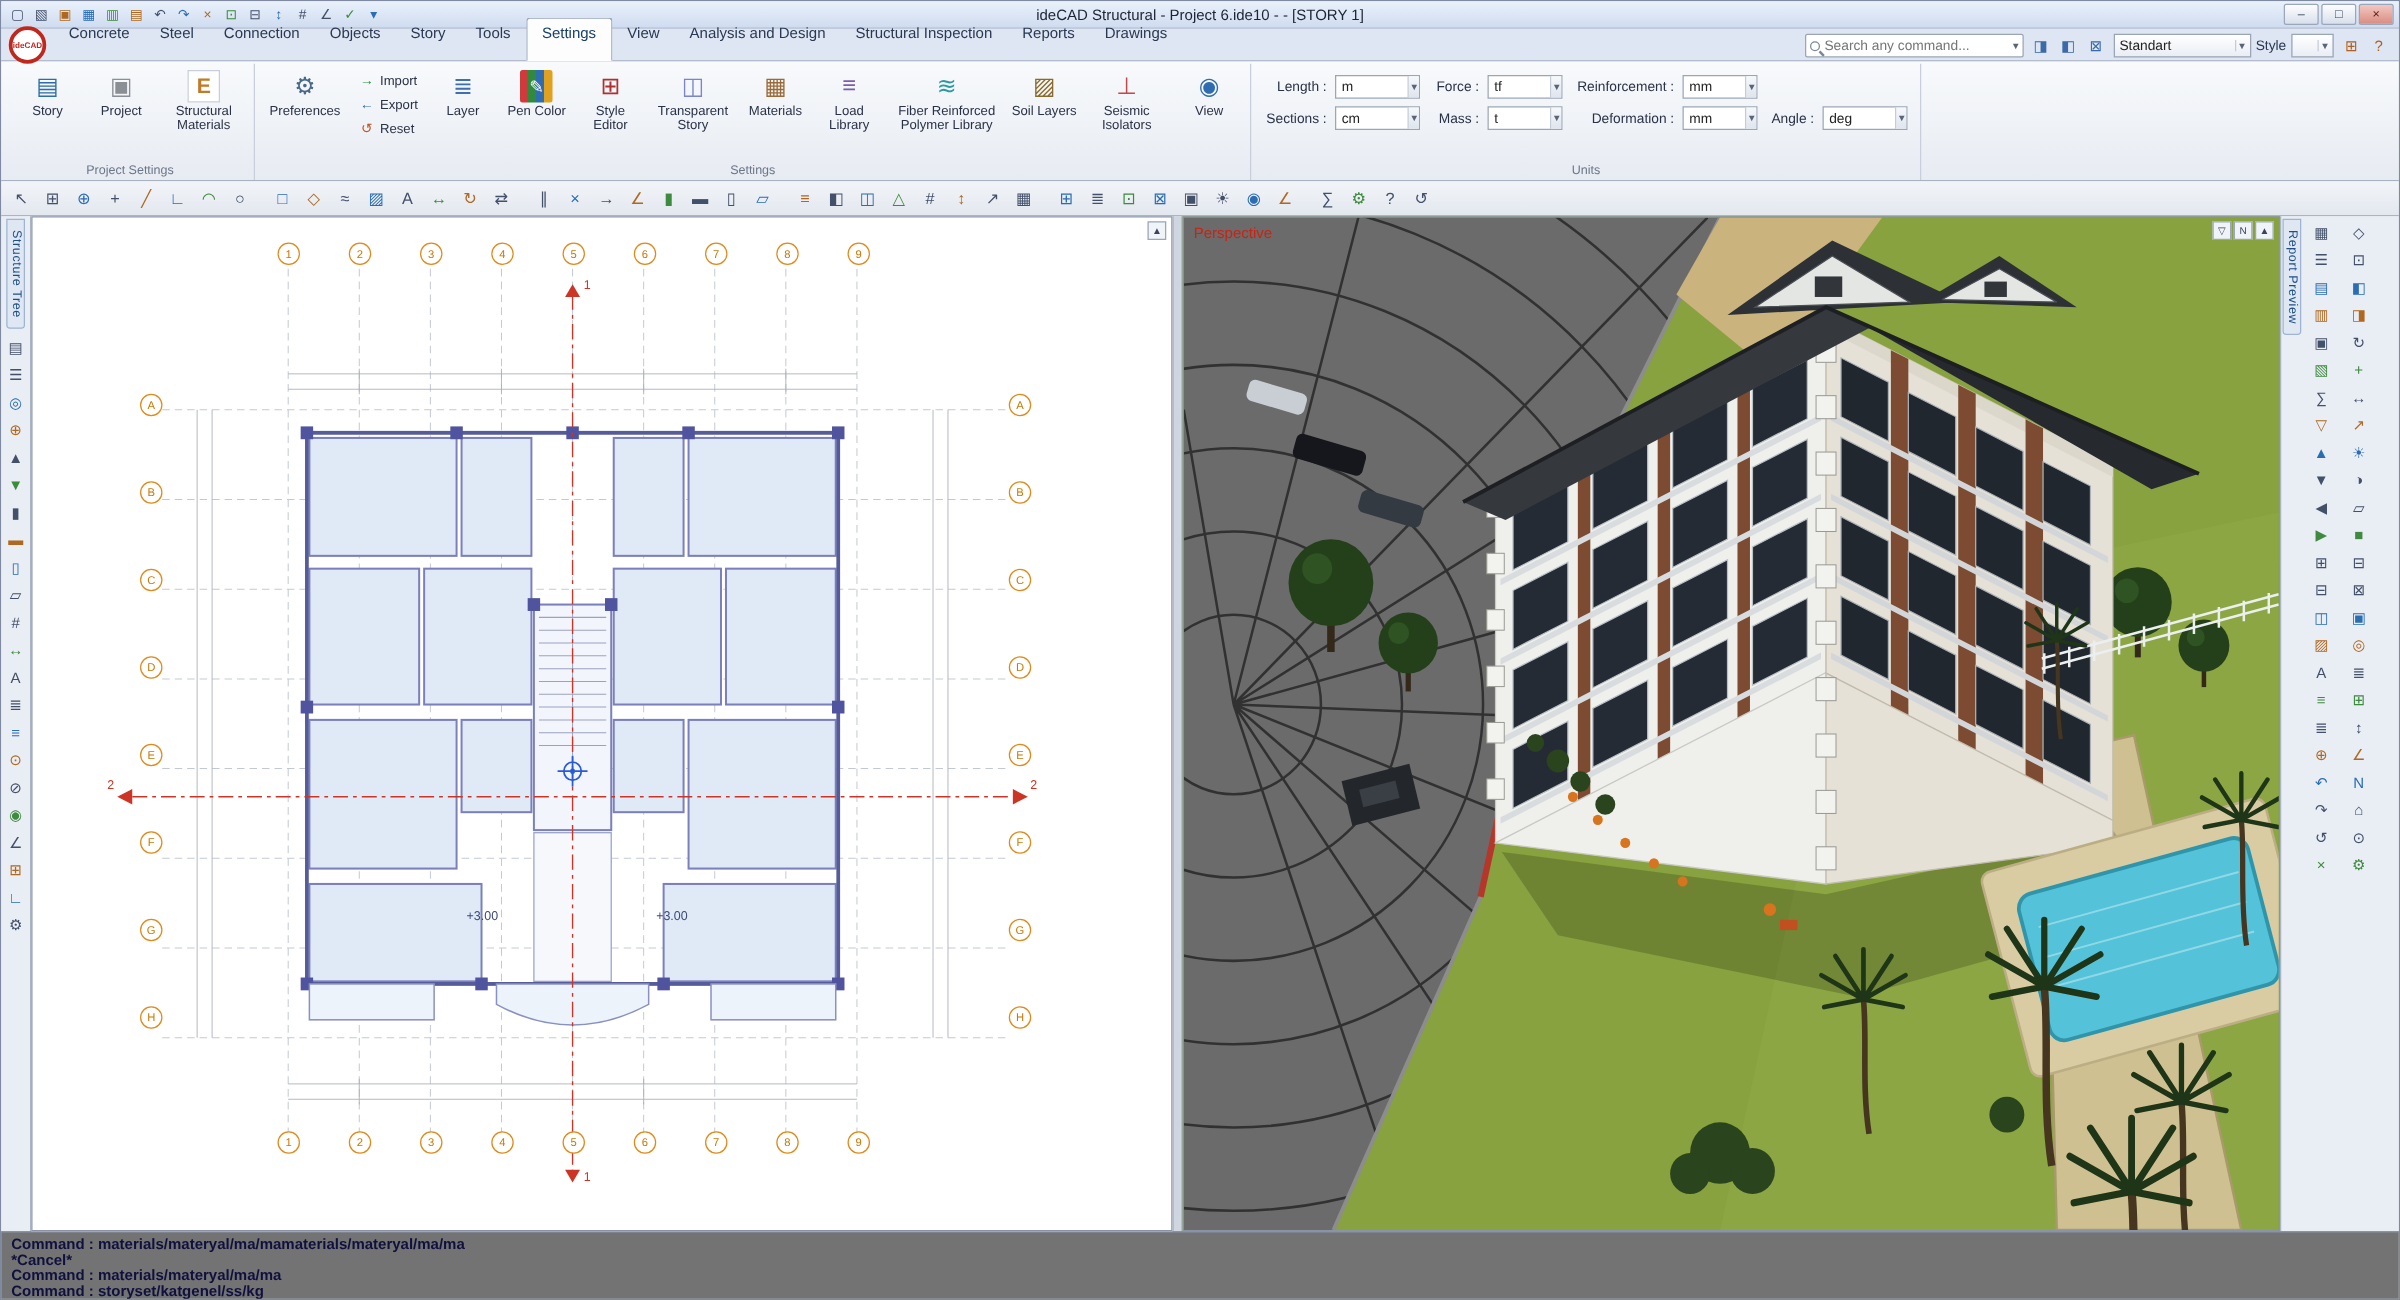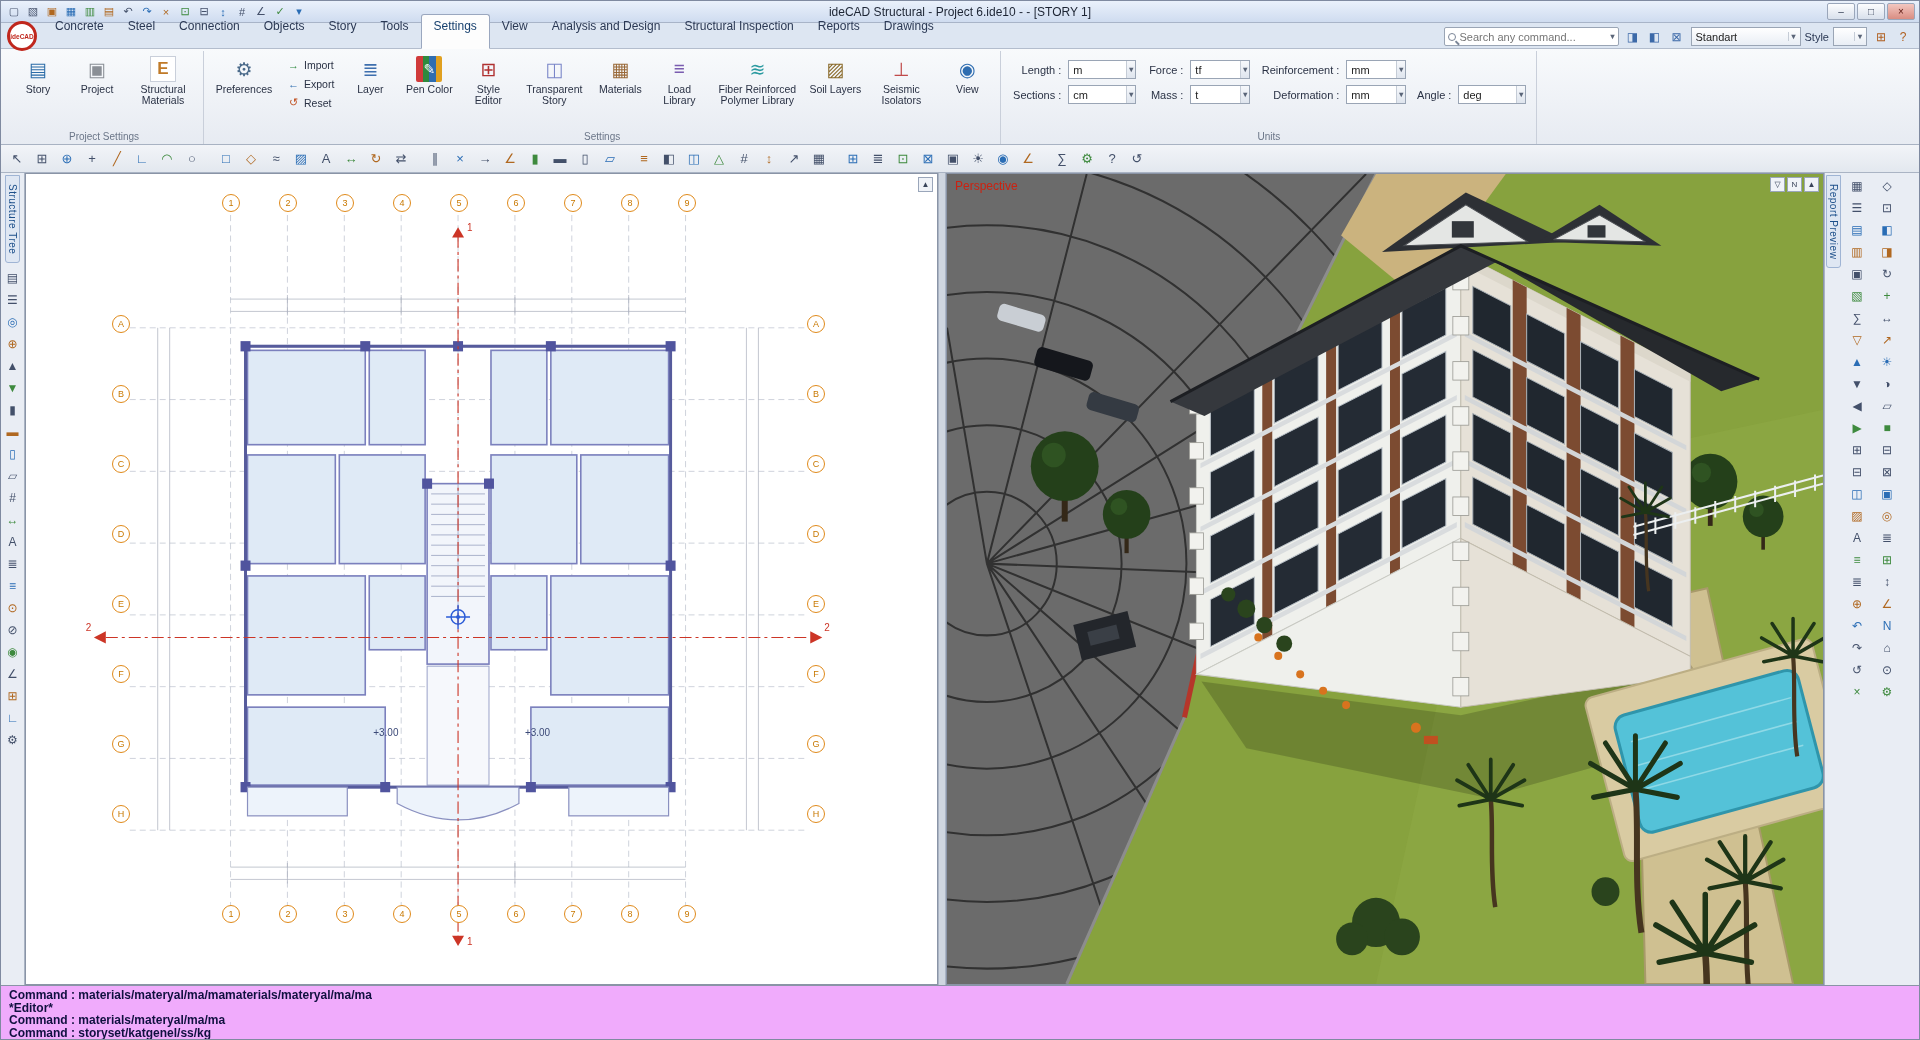--- a/index.html
+++ b/index.html
@@ -99,21 +99,21 @@
   .persp-label { position:absolute; top:5px; left:8px; font-size:12px; color:#cc2211; z-index:5; }
   .axis-row { position:absolute; display:flex; justify-content:space-between; z-index:4; }
   .axis-col { position:absolute; display:flex; flex-direction:column; justify-content:space-between; z-index:4; }
   .axis-circle { width:18px; height:18px; border:1.3px solid #e08a1a; border-radius:50%; background:#fff; color:#c87800; font-size:9px; display:flex; align-items:center; justify-content:center; }
   .axis-circle i { font-style:normal; }
   .right-rail-wrap { width:95px; flex:0 0 95px; display:flex; background:#e9edf4; border-left:1px solid #aab4c4; }
   .rr-tabcol { width:17px; display:flex; flex-direction:column; align-items:center; }
   .rr-icons { width:30px; display:flex; flex-direction:column; align-items:center; padding-top:2px; }
 
   
-  .console { height:54px; background:#f0abfc; border-top:1px solid #8a94a6; padding:3px 8px; flex:0 0 54px; overflow:hidden; }
+  .console { height:54px; background:#737373; border-top:1px solid #8a94a6; padding:3px 8px; flex:0 0 54px; overflow:hidden; }
   .console-line { font-size:12px; font-weight:bold; color:#10103f; line-height:12.5px; white-space:nowrap; }
   .statusbar { height:24px; background:linear-gradient(#f4f6f9,#d7dde6); border-top:1px solid #aab4c4; display:flex; align-items:center; padding:2px 4px; gap:4px; flex:0 0 24px; font-size:11px; color:#333; }
   .status-cell { border:1px solid #b4bcc8; background:#e9edf3; height:18px; display:flex; align-items:center; padding:0 8px; box-shadow:inset 0 1px 2px rgba(0,0,0,.07); }
   .status-cell.msg { width:260px; }
   .status-cell.grow { flex:1; }
   .status-cell.num { justify-content:center; }
   .grip { width:14px; height:14px; margin-left:2px; background:
     repeating-linear-gradient(135deg, transparent 0 3px, #9aa6ba 3px 5px); }
   svg text { font-family:"Liberation Sans", sans-serif; }
 </style>
@@ -1130,19 +1130,19 @@
           </span>
           <span class="rail-icon" data-name="view-settings-icon">
             <i>⚙</i>
           </span>
       </div>
     </div>
   </div>
 
   <div class="console" data-name="command-console">
     <div class="console-line" data-name="console-line">Command : materials/materyal/ma/mamaterials/materyal/ma/ma</div>
-    <div class="console-line" data-name="console-line">*Editor*</div>
+    <div class="console-line" data-name="console-line">*Cancel*</div>
     <div class="console-line" data-name="console-line">Command : materials/materyal/ma/ma</div>
     <div class="console-line" data-name="console-line">Command : storyset/katgenel/ss/kg</div>
   </div>
 
 
 </div>
 
 </body></html>

